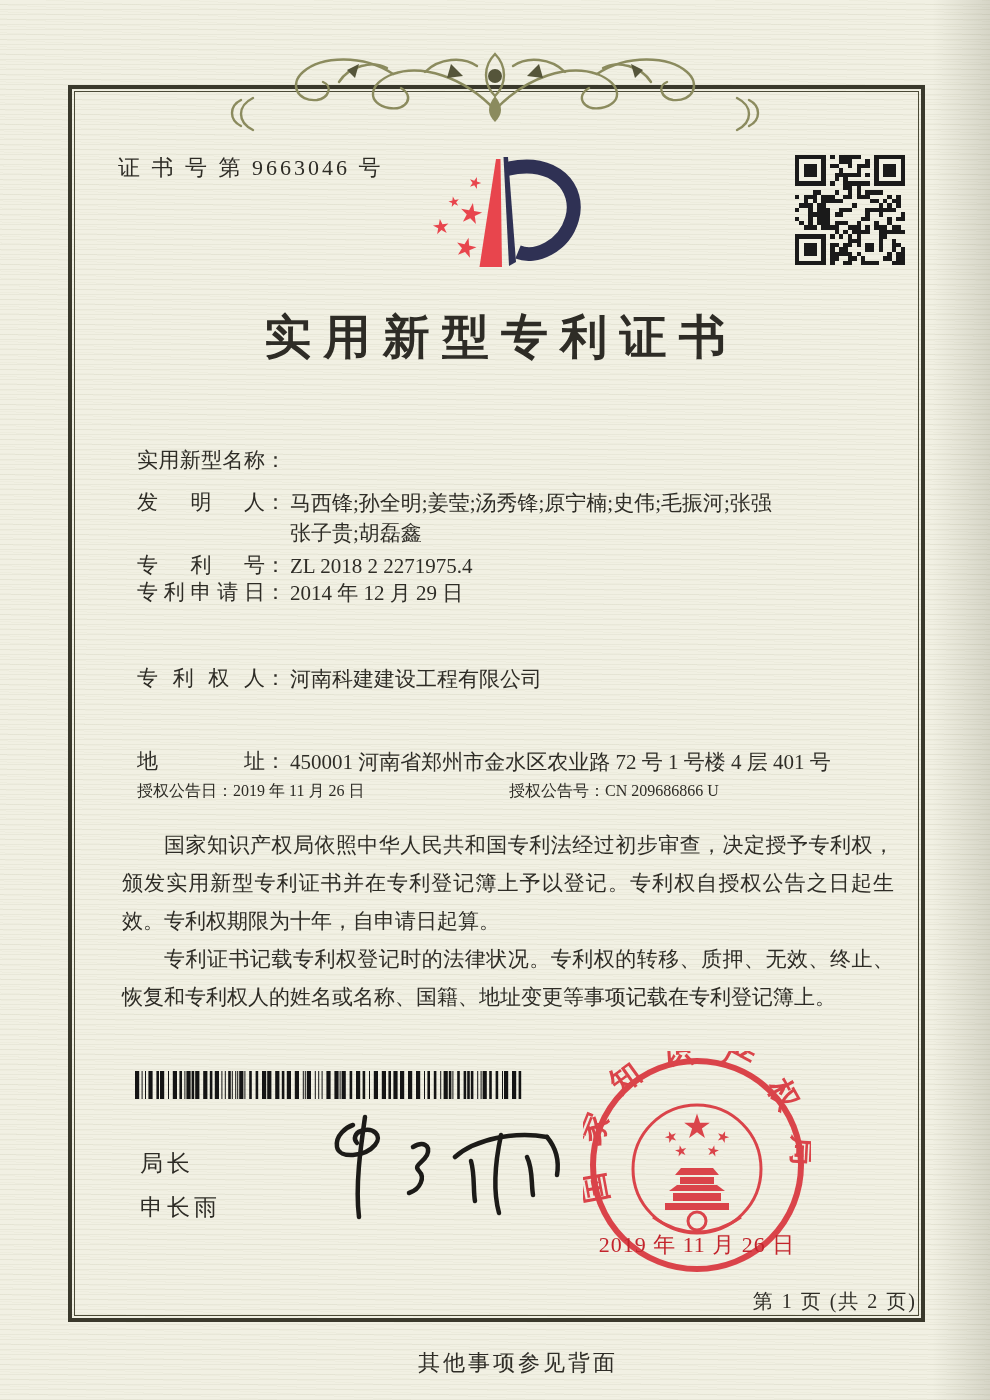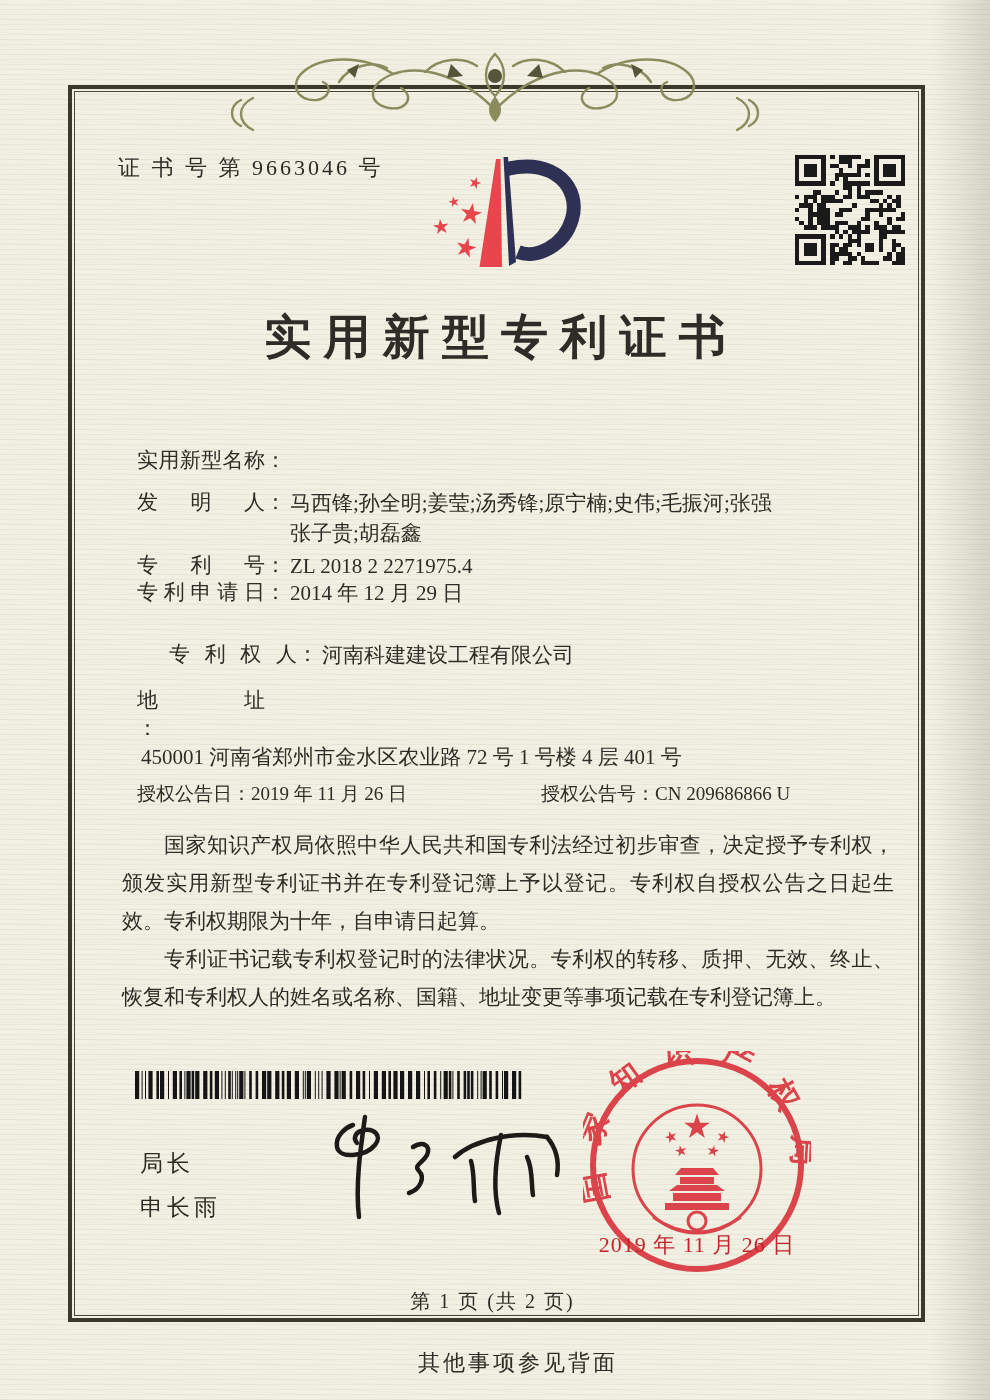--- a/index.html
+++ b/index.html
@@ -23,39 +23,39 @@
   .cert-no{position:absolute;left:118px;top:153px;font-size:22px;letter-spacing:3px;}
   .logo{position:absolute;left:423px;top:145px;width:170px;height:150px;}
   .qr{position:absolute;left:795px;top:155px;width:110px;height:110px;}
   .title{position:absolute;left:0;top:306px;width:990px;text-align:center;
     font-size:47px;font-weight:bold;letter-spacing:.26em;text-indent:.26em;}
   
   .row{position:absolute;left:137px;width:760px;font-size:21px;display:flex;align-items:flex-start;}
   .row .lab{display:inline-block;width:128px;text-align:justify;text-align-last:justify;flex:none;}
   .row .colon{flex:none;}
   .row .val{white-space:pre-line;margin-left:4px;line-height:30px;}
-  .r0{top:426px;margin-top:20px;} .r1{top:488px;} .r2{top:551px;} .r3{top:578px;} .r4{top:640px;margin-left:32px;} .r5{top:686px;flex-direction:column;}
-  .grant-row{position:absolute;left:137px;top:781px;width:780px;font-size:19px;display:flex;gap:32px;}
+  .r0{top:426px;margin-top:20px;} .r1{top:488px;} .r2{top:551px;} .r3{top:578px;} .r4{top:664px;} .r5{top:747px;}
+  .grant-row{position:absolute;left:137px;top:781px;width:780px;font-size:16px;display:flex;}
   .grant-row .pair1{width:372px;flex:none;}
   
   .body-par{position:absolute;left:122px;width:772px;font-size:21px;line-height:38px;
     text-indent:2em;text-align:justify;}
   .p0{top:826px;} .p1{top:940px;}
   
   .barcode{position:absolute;left:135px;top:1071px;width:392px;height:28px;}
   
   .sig-title{position:absolute;left:140px;top:1148px;font-size:23px;letter-spacing:4px;}
   .sig-name{position:absolute;left:140px;top:1192px;font-size:23px;letter-spacing:4px;}
   .sig-script{position:absolute;left:295px;top:1105px;width:290px;height:125px;}
   
   .seal{position:absolute;left:583px;top:1051px;width:228px;height:228px;opacity:.92;}
   .seal-date{position:absolute;left:577px;top:1230px;width:240px;text-align:center;
     font-size:22px;color:#c3242c;letter-spacing:1px;}
   
-  .footer-page{position:absolute;left:68px;top:1288px;width:849px;text-align:center;font-size:20px;letter-spacing:2px;}
+  .footer-page{position:absolute;left:68px;top:1288px;width:849px;text-align:right;font-size:20px;letter-spacing:2px;}
   .back-note{position:absolute;left:0;top:1348px;width:940px;text-align:center;font-size:22px;letter-spacing:3px;padding-left:48px;}
 </style>
 </head>
 <body>
 
 <div class="edge-shade"></div>
 
 <div class="frame">
   <div class="frame-inner"></div>
 </div>

